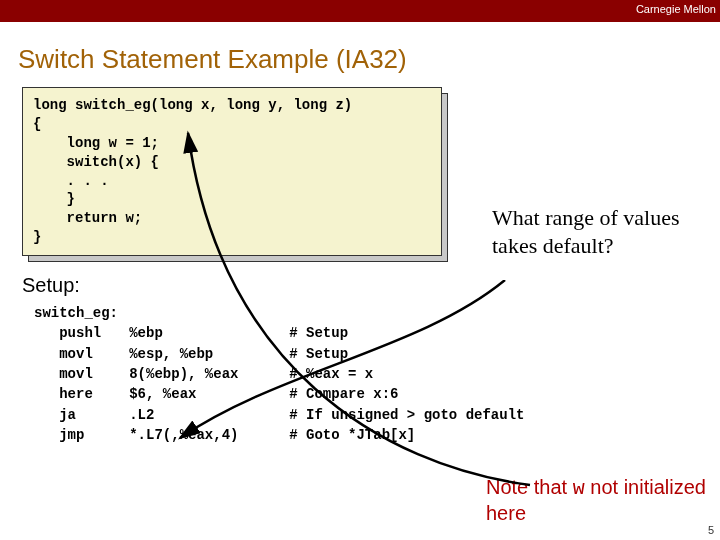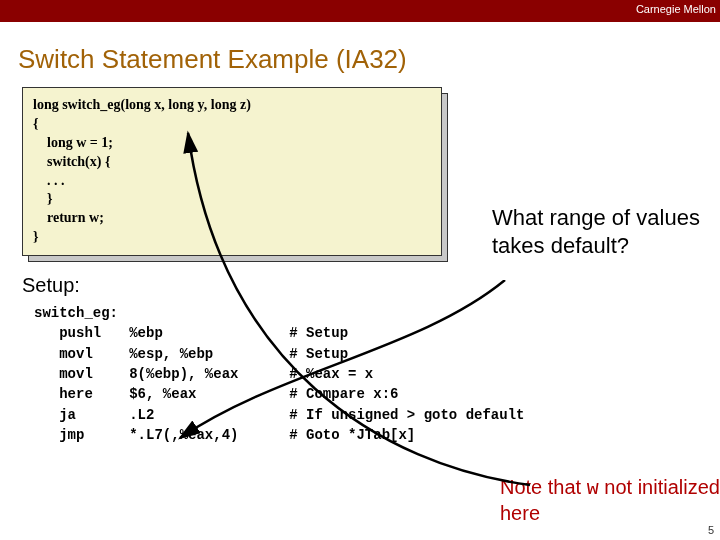--- a/index.html
+++ b/index.html
@@ -36,50 +36,51 @@
     top: 6px; left: 6px;
     width: 100%; height: 100%;
     background: #c8c8c8;
     border: 1px solid #333;
   }
   .codebox {
     position: relative;
     background: #f5f3cf;
     border: 1px solid #333;
     padding: 8px 10px 8px 10px;
-    font-family: Liberation Serif, serif;
+    font-family: Liberation Mono, monospace;
     font-weight: bold;
     font-size: 14px;
     line-height: 1.35;
     white-space: pre;
   }
   .side-question {
     position: absolute;
     top: 204px;
     left: 492px;
     width: 210px;
     font-size: 22px;
     line-height: 1.25;
+    font-family: Liberation Serif, serif;
   }
   .setup-label {
     margin: 18px 12px 6px 22px;
     font-size: 20px;
   }
   .asm {
     margin-left: 34px;
     font-family: "Courier New", monospace;
     font-weight: bold;
     font-size: 14px;
     line-height: 1.45;
     white-space: pre;
   }
   .note {
     position: absolute;
     top: 475px;
-    left: 500px;
+    left: 486px;
     width: 220px;
     font-size: 20px;
     color: #b00000;
     line-height: 1.2;
   }
   .note .mono {
     font-family: "Courier New", monospace;
   }
   .page-num {
     position: absolute;

